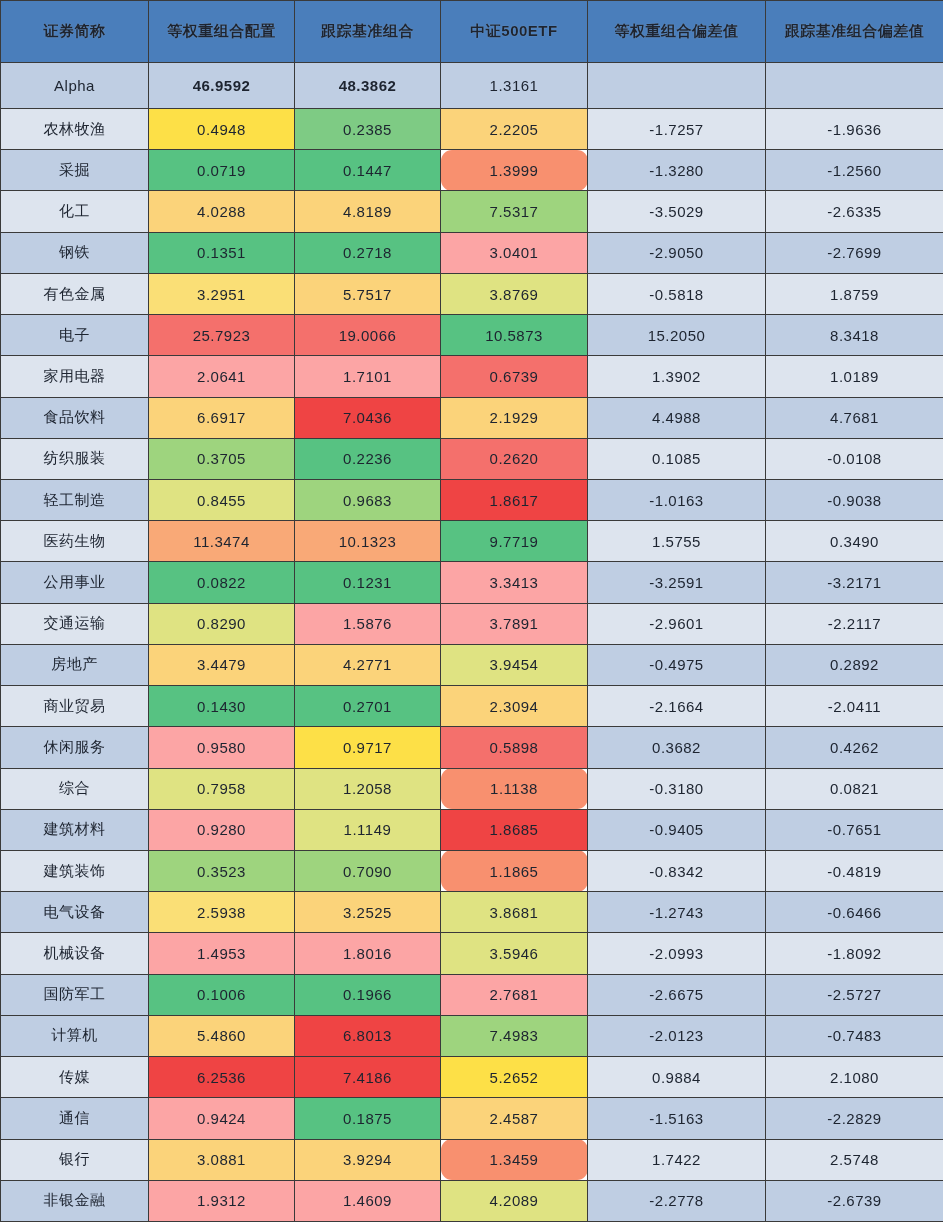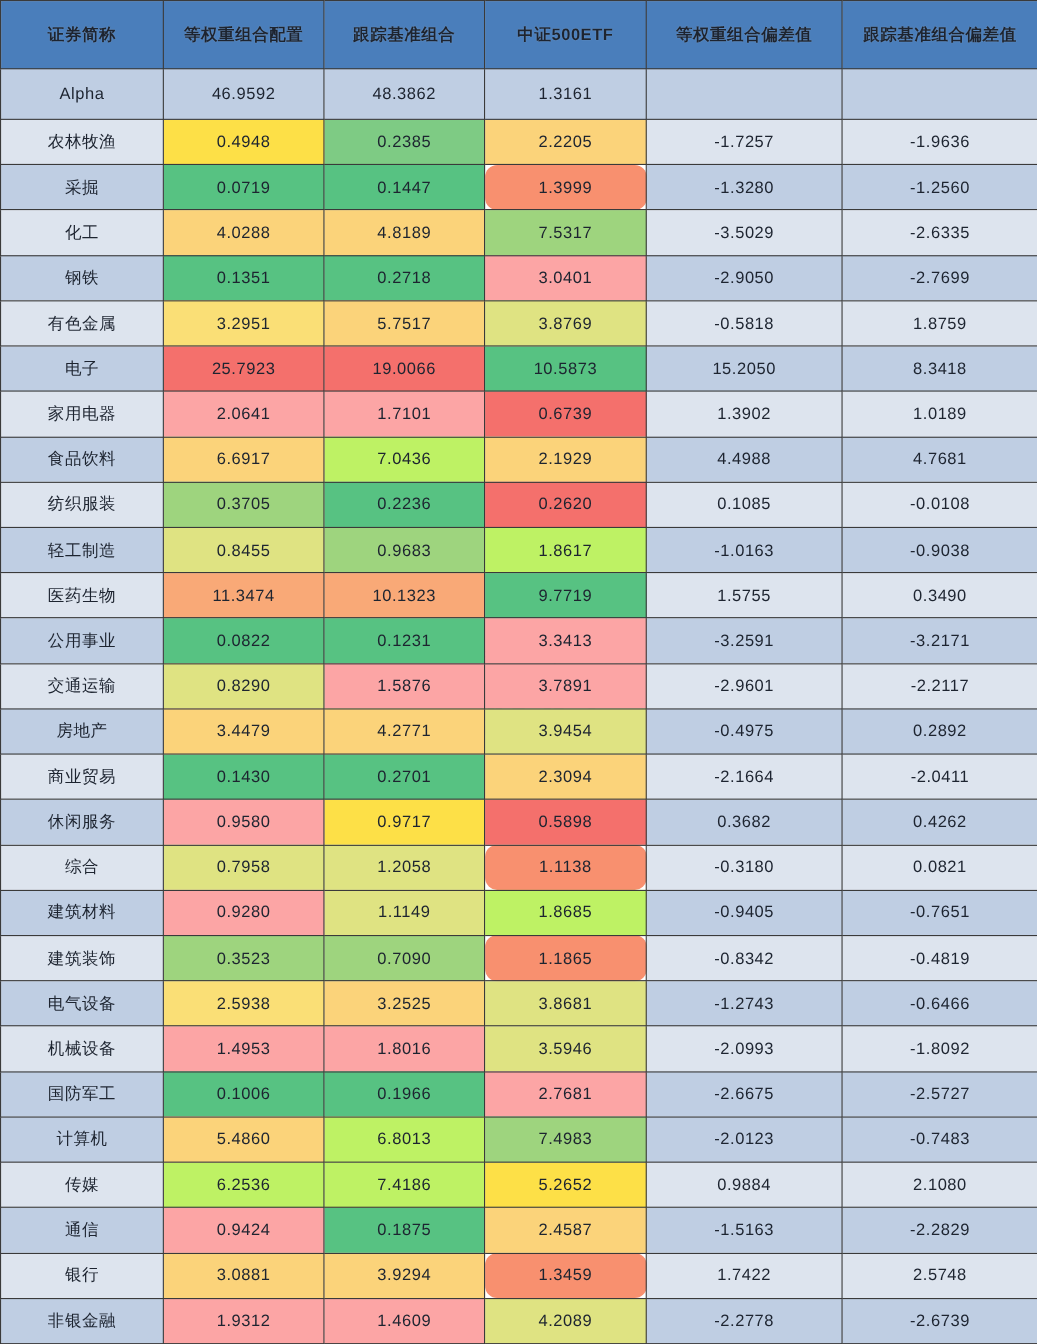--- a/index.html
+++ b/index.html
@@ -58,39 +58,39 @@
     font-size: 15px;
     letter-spacing: 2px;
     color: #1f2833;
   }
   td.alpha-label {
     letter-spacing: 2px;
     font-size: 15px;
   }
   td.alpha-val {
     color: #e8222a;
-    font-weight: normal;
+    font-weight: bold;
     font-size: 15.5px;
   }
   td.num { font-size: 15px; }
 
   
   .tint-light { background: #dde4ee; margin-left: 12px; }
   .tint-dark  { background: #bfcee3; }
 
   
   .h-green-deep  { background: #57c282; }
   .h-green       { background: #7ecb84; }
   .h-green-lt    { background: #9ed47e; }
   .h-yellowgreen { background: #fde047; }
   .h-yellow-lt   { background: #dfe382; }
   .h-yellow      { background: #fca5a5; }
   .h-yellow-deep { background: #fadf76; }
   .h-amber       { background: #fbd37a; }
-  .h-orange-lt   { background: #bef264; }
+  .h-orange-lt   { background: #ef4444; }
   .h-orange      { background: #f9a977; }
   .h-orange-deep { background: #f8906f; border-radius: 11px; }
   .h-red         { background: #f4706c; }
 
   
   #watermark {
     position: absolute;
     left: 430px;
     top: 556px;
     width: 320px;

